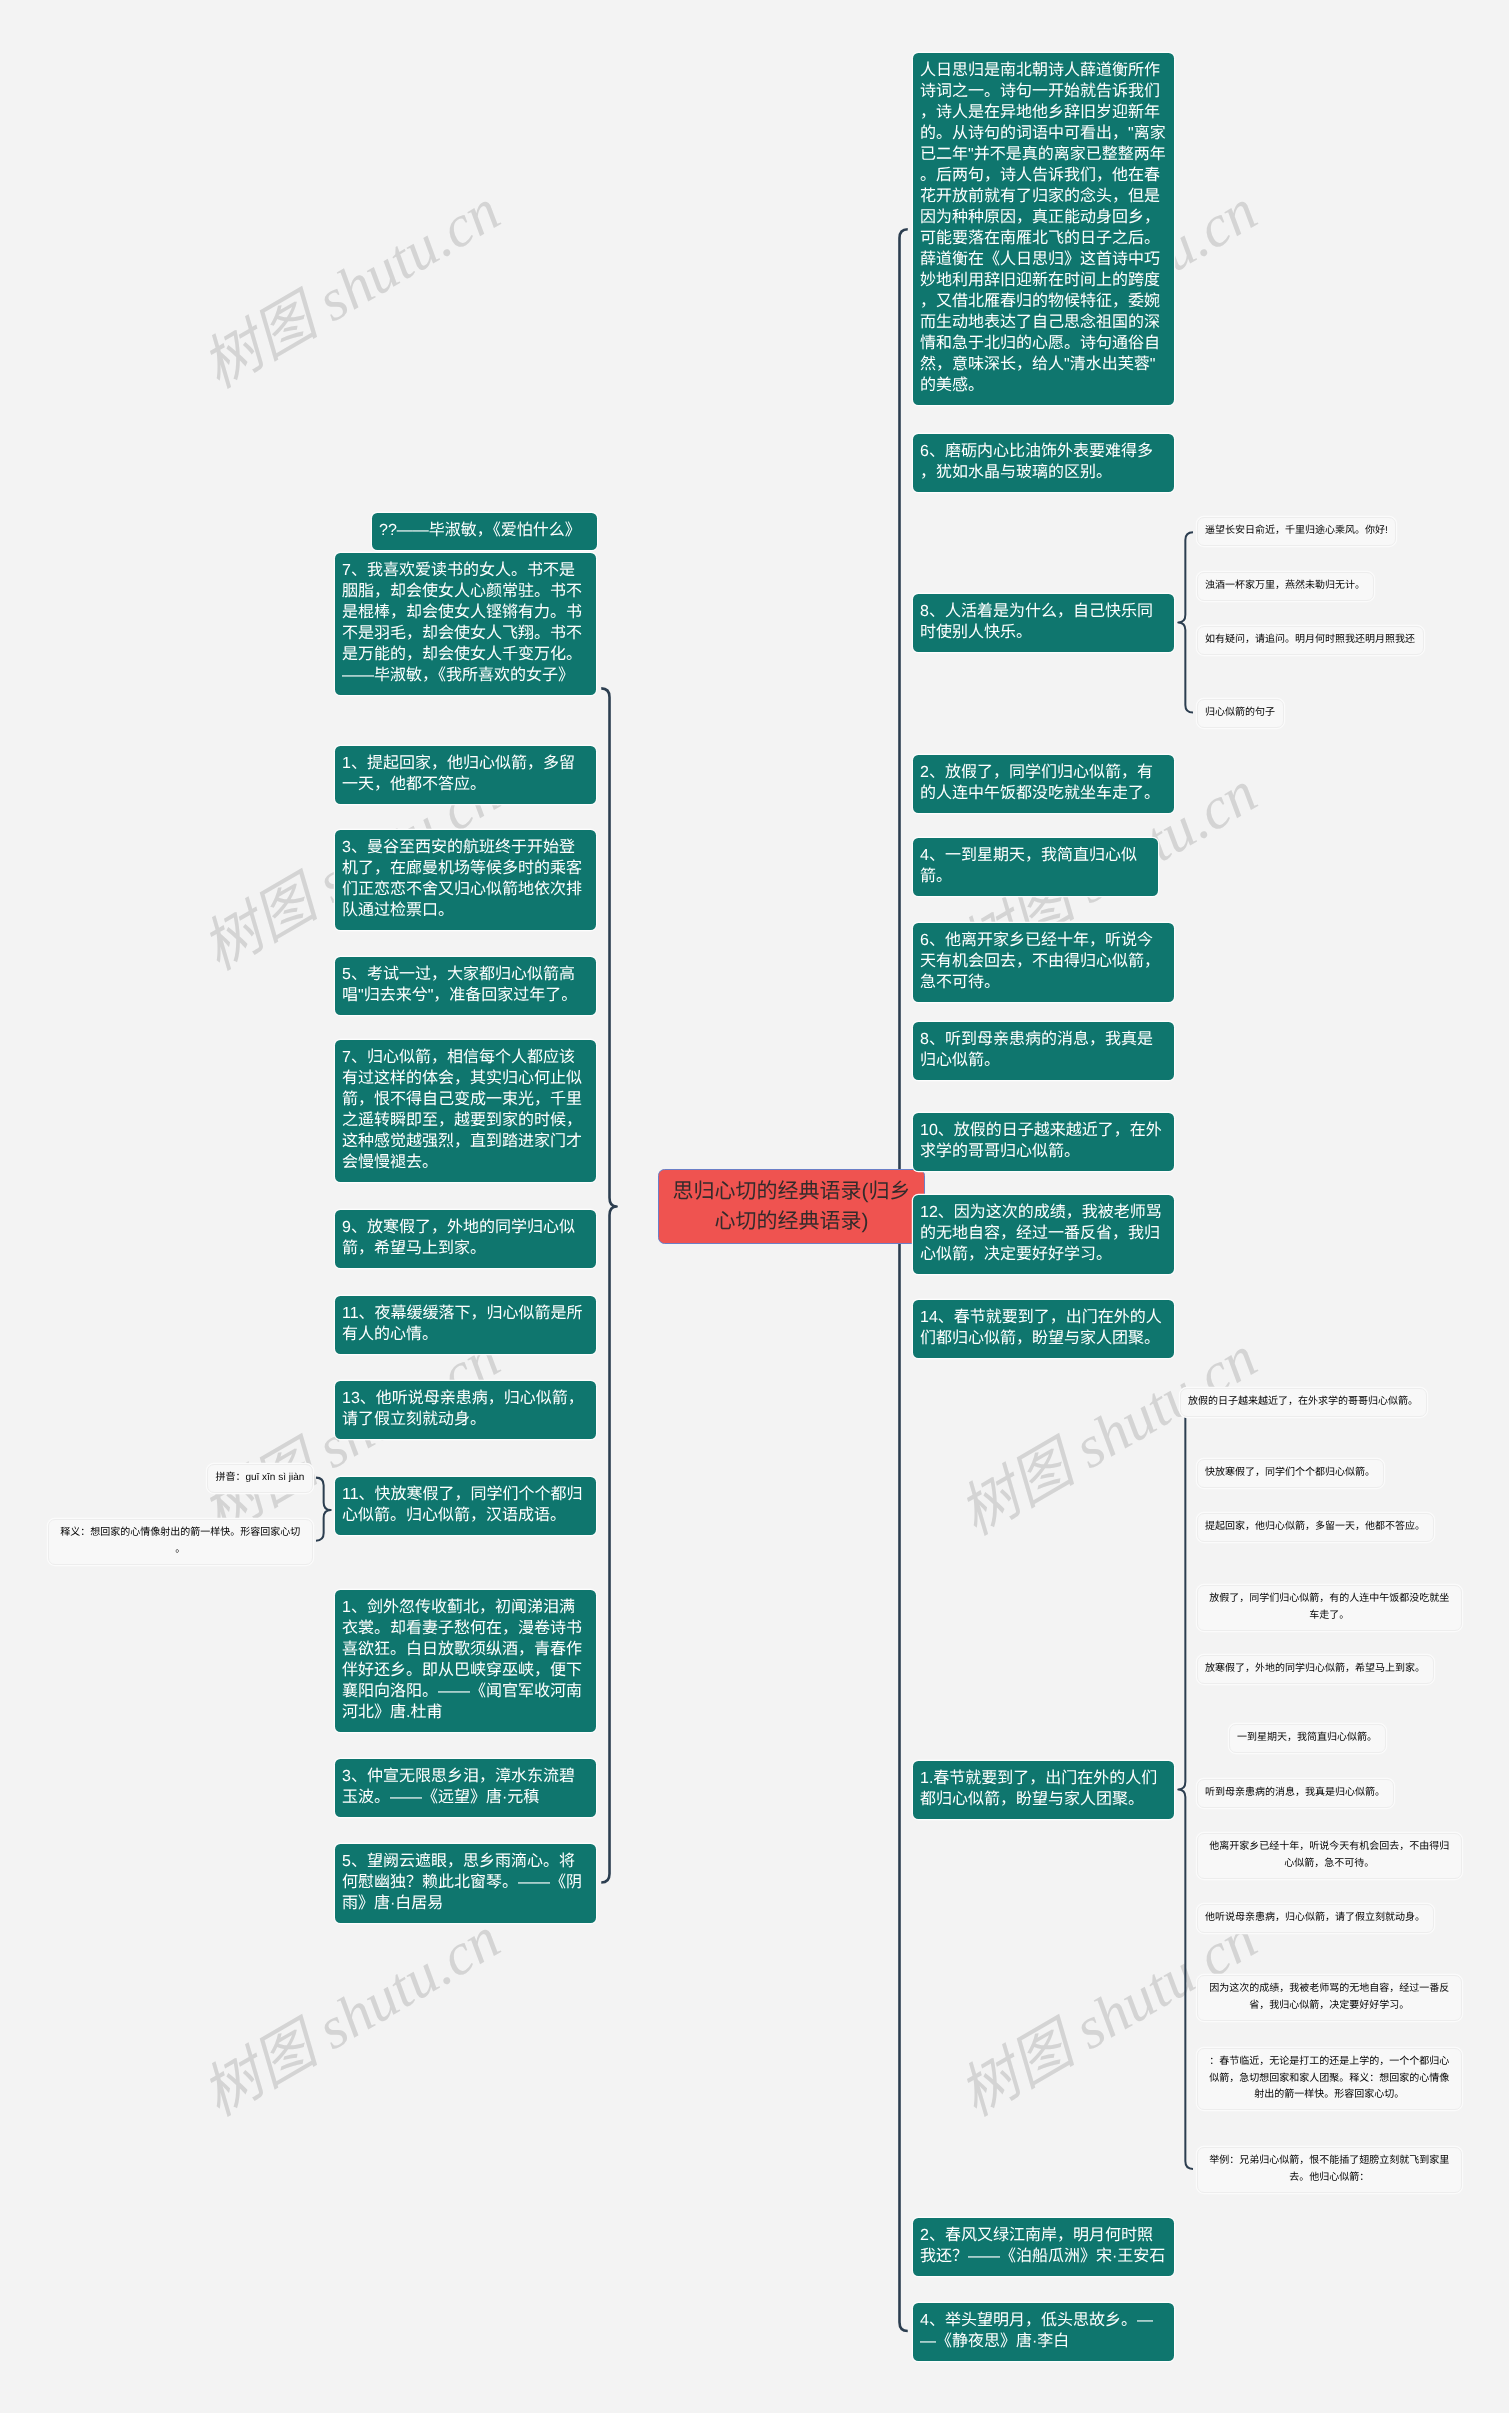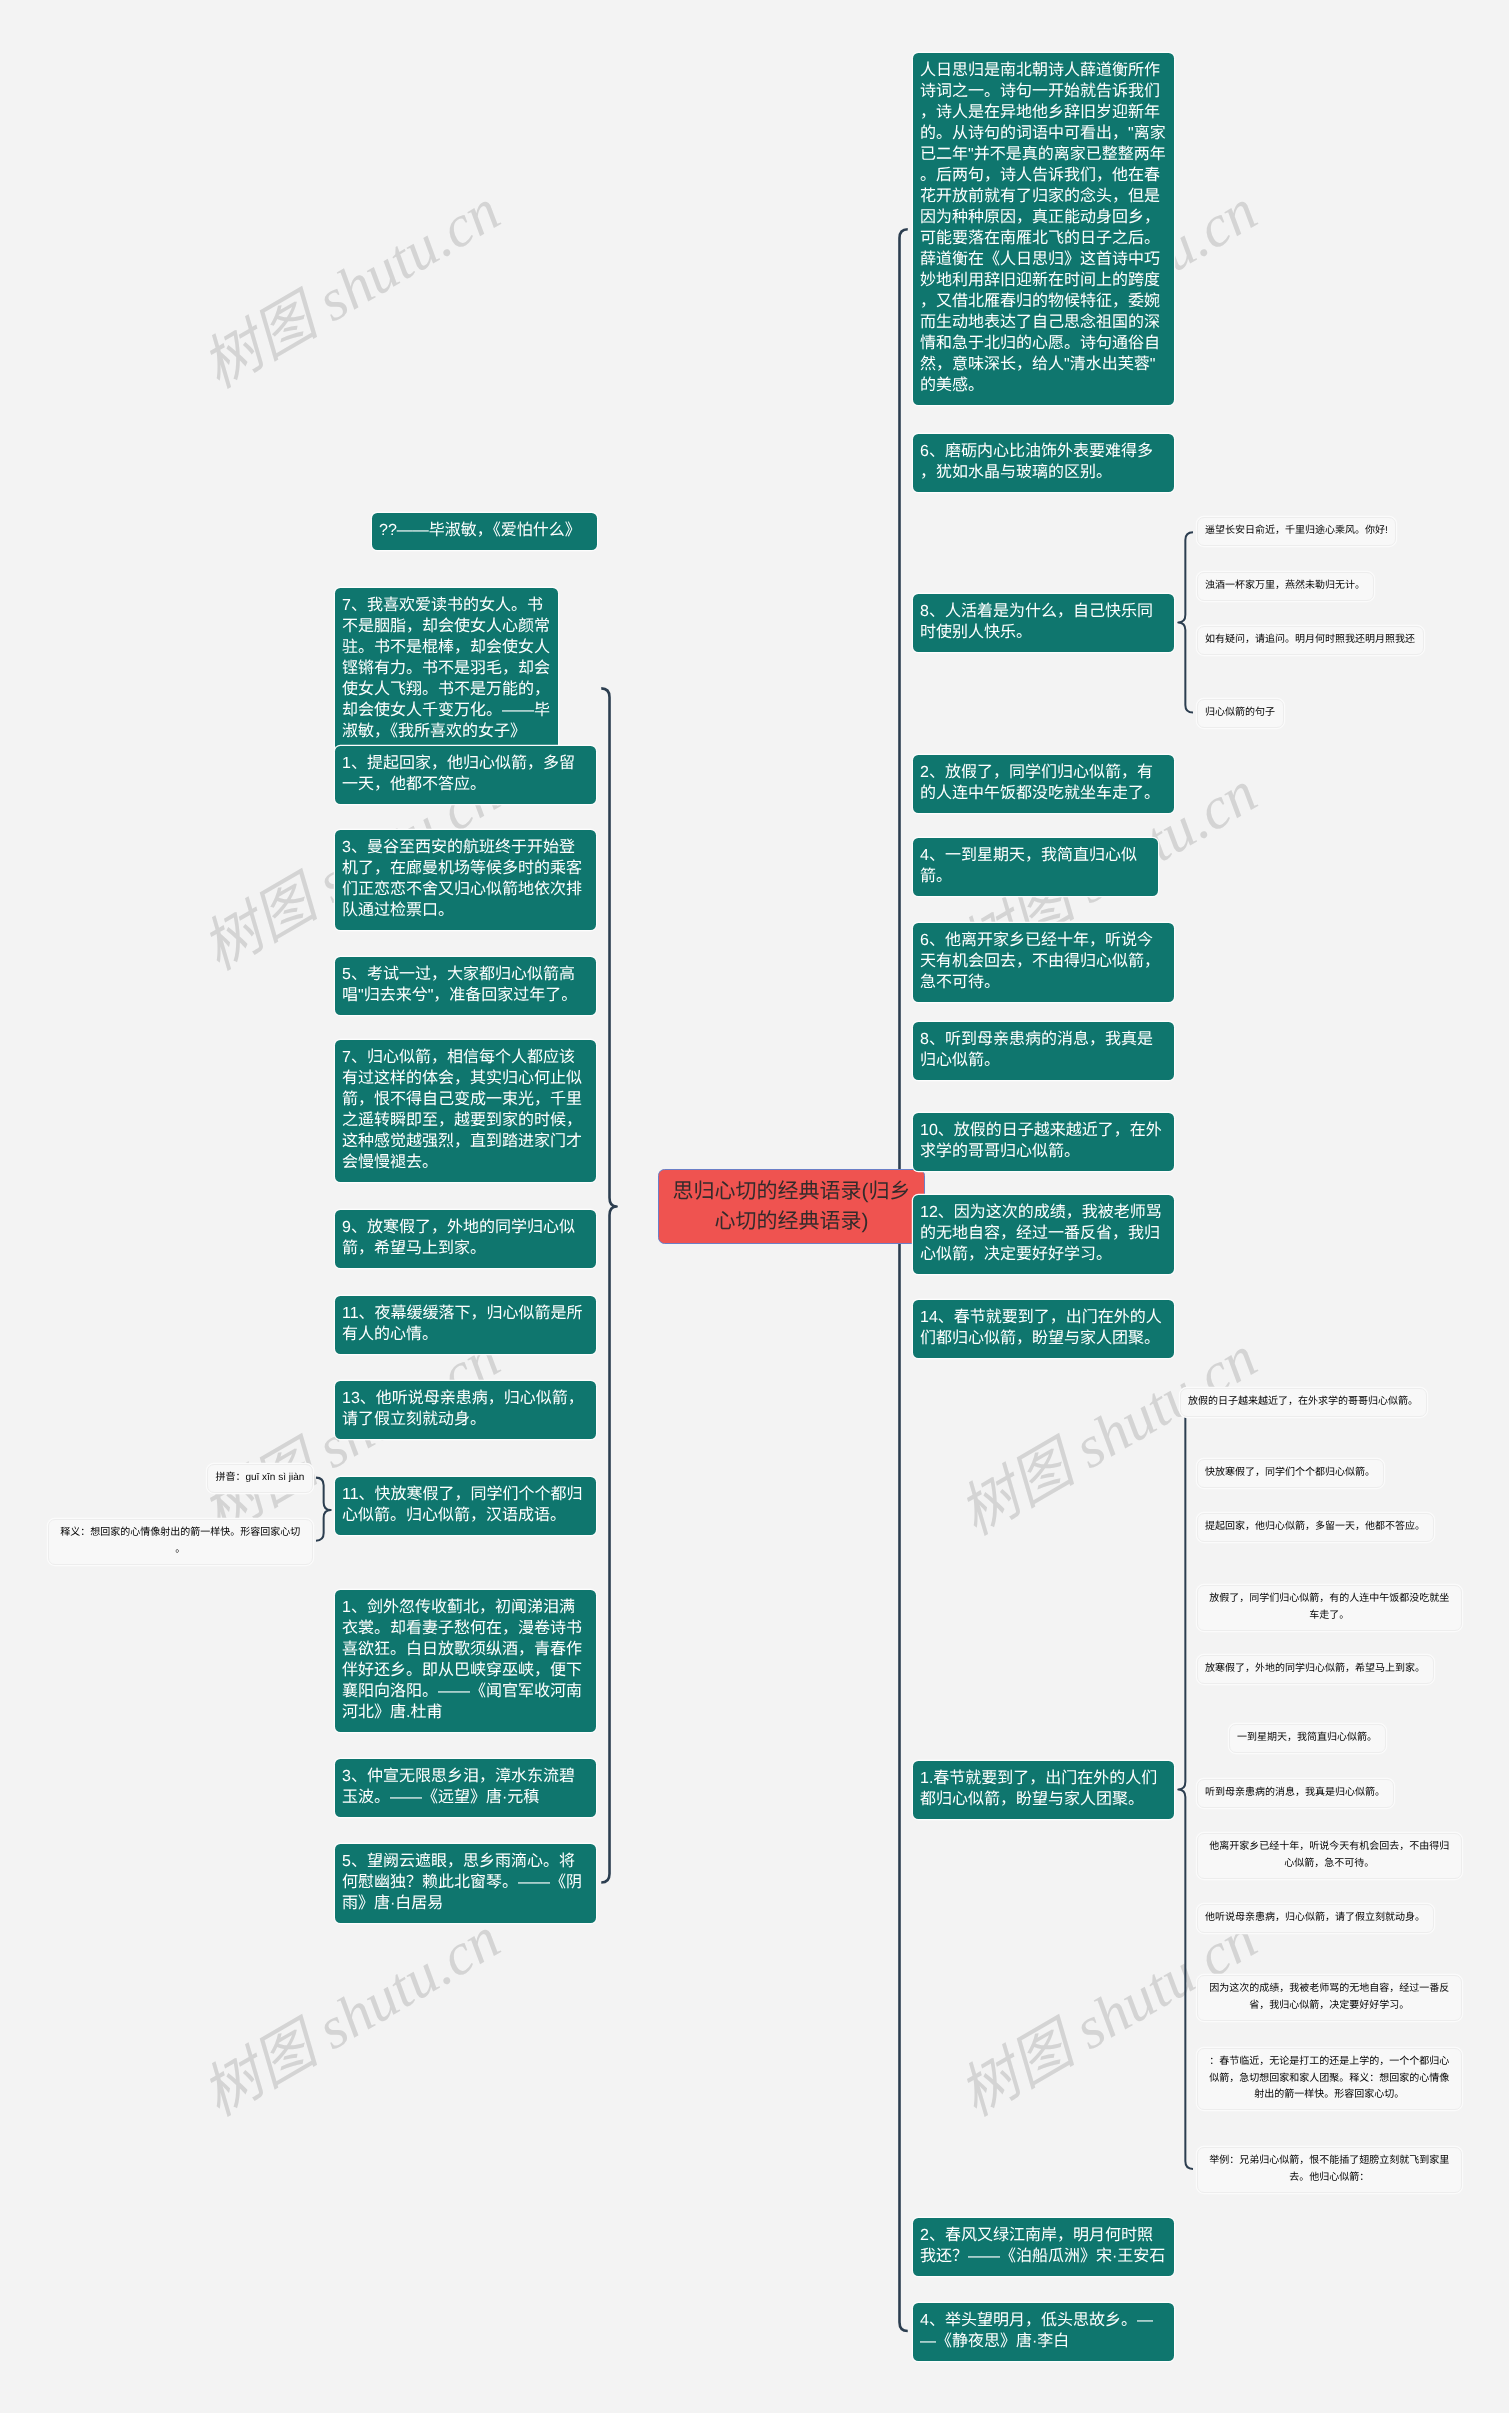--- a/index.html
+++ b/index.html
@@ -42,21 +42,21 @@
     <path class="" d="M 1020.0 1168.0 Q 1034.0 1168.0 1034.0 1183.0 L 1034.0 2032.0 Q 1034.0 2047.0 1046.0 2047.0 Q 1034.0 2047.0 1034.0 2062.0 L 1034.0 3179.0 Q 1034.0 3194.0 1020.0 3194.0"></path>
     <path class="" d="M 1540.0 389.0 Q 1526.0 389.0 1526.0 404.0 L 1526.0 2032.0 Q 1526.0 2047.0 1514.0 2047.0 Q 1526.0 2047.0 1526.0 2062.0 L 1526.0 3940.0 Q 1526.0 3955.0 1540.0 3955.0"></path>
     <path class="thin" d="M 536.0 2507.0 Q 549.0 2507.0 549.0 2520.0 L 549.0 2549.0 Q 549.0 2562.0 561.0 2562.0 Q 549.0 2562.0 549.0 2575.0 L 549.0 2601.0 Q 549.0 2614.0 536.0 2614.0"></path>
     <path class="thin" d="M 2024.0 903.0 Q 2011.0 903.0 2011.0 916.0 L 2011.0 1043.0 Q 2011.0 1056.0 1999.0 1056.0 Q 2011.0 1056.0 2011.0 1069.0 L 2011.0 1196.0 Q 2011.0 1209.0 2024.0 1209.0"></path>
     <path class="thin" d="M 2024.0 2390.0 Q 2011.0 2390.0 2011.0 2403.0 L 2011.0 3023.0 Q 2011.0 3036.0 1999.0 3036.0 Q 2011.0 3036.0 2011.0 3049.0 L 2011.0 3667.0 Q 2011.0 3680.0 2024.0 3680.0"></path>
   </svg>
   <div class="node root" style="left:621px;top:1169px;width:267px;height:75px">
       <span>思归心切的经典语录(归乡心切的经典语录)</span>
     </div>
   <div class="node dark" style="left:372px;top:513px;width:225px"><span>??——毕淑敏，《爱怕什么》</span></div>
-  <div class="node dark" style="left:335px;top:588px;width:223px"><span>7、我喜欢爱读书的女人。书不是胭脂，却会使女人心颜常驻。书不是棍棒，却会使女人铿锵有力。书不是羽毛，却会使女人飞翔。书不是万能的，却会使女人千变万化。——毕淑敏，《我所喜欢的女子》</span></div>
+  <div class="node dark" style="left:335px;top:553px;width:261px"><span>7、我喜欢爱读书的女人。书不是胭脂，却会使女人心颜常驻。书不是棍棒，却会使女人铿锵有力。书不是羽毛，却会使女人飞翔。书不是万能的，却会使女人千变万化。——毕淑敏，《我所喜欢的女子》</span></div>
   <div class="node dark" style="left:335px;top:746px;width:261px"><span>1、提起回家，他归心似箭，多留一天，他都不答应。</span></div>
   <div class="node dark" style="left:335px;top:830px;width:261px"><span>3、曼谷至西安的航班终于开始登机了，在廊曼机场等候多时的乘客们正恋恋不舍又归心似箭地依次排队通过检票口。</span></div>
   <div class="node dark" style="left:335px;top:957px;width:261px"><span>5、考试一过，大家都归心似箭高唱"归去来兮"，准备回家过年了。</span></div>
   <div class="node dark" style="left:335px;top:1040px;width:261px"><span>7、归心似箭，相信每个人都应该有过这样的体会，其实归心何止似箭，恨不得自己变成一束光，千里之遥转瞬即至，越要到家的时候，这种感觉越强烈，直到踏进家门才会慢慢褪去。</span></div>
   <div class="node dark" style="left:335px;top:1210px;width:261px"><span>9、放寒假了，外地的同学归心似箭，希望马上到家。</span></div>
   <div class="node dark" style="left:335px;top:1296px;width:261px"><span>11、夜幕缓缓落下，归心似箭是所有人的心情。</span></div>
   <div class="node dark" style="left:335px;top:1381px;width:261px"><span>13、他听说母亲患病，归心似箭，请了假立刻就动身。</span></div>
   <div class="node dark" style="left:335px;top:1477px;width:261px"><span>11、快放寒假了，同学们个个都归心似箭。归心似箭，汉语成语。</span></div>
   <div class="node dark" style="left:335px;top:1590px;width:261px"><span>1、剑外忽传收蓟北，初闻涕泪满衣裳。却看妻子愁何在，漫卷诗书喜欲狂。白日放歌须纵酒，青春作伴好还乡。即从巴峡穿巫峡，便下襄阳向洛阳。——《闻官军收河南河北》唐.杜甫</span></div>
   <div class="node dark" style="left:335px;top:1759px;width:261px"><span>3、仲宣无限思乡泪，漳水东流碧玉波。——《远望》唐·元稹</span></div>

